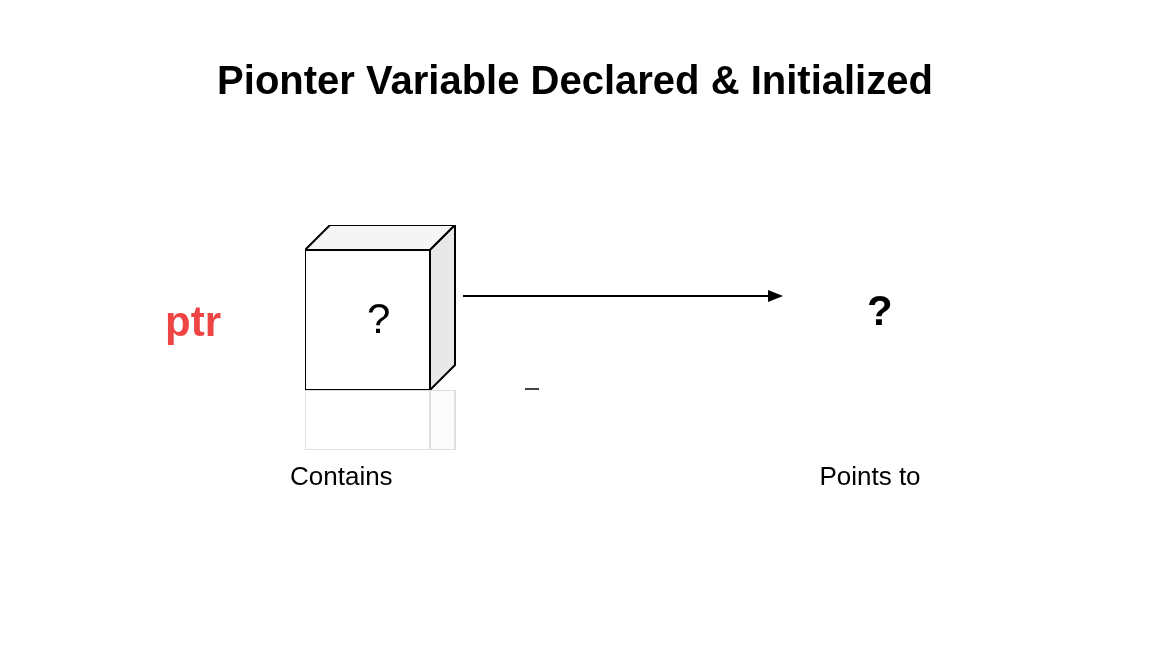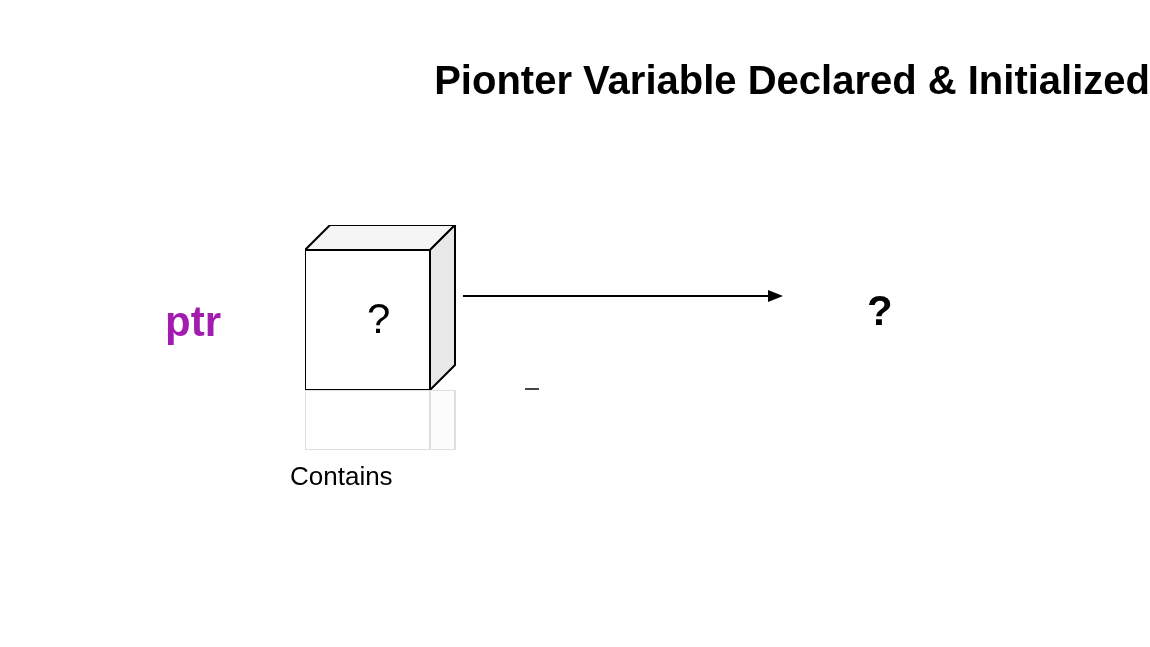--- a/index.html
+++ b/index.html
@@ -9,32 +9,32 @@
       background: #ffffff;
       font-family: Arial, Helvetica, sans-serif;
       position: relative;
       overflow: hidden;
     }
     .title {
       position: absolute;
       top: 58px;
       left: 0;
       right: 0;
-      text-align: right;
+      text-align: center;
       font-size: 40px;
       font-weight: bold;
       color: #000;
     }
     .ptr-label {
       position: absolute;
       top: 298px;
       left: 165px;
       font-size: 42px;
       font-weight: bold;
-      color: #a21caf;
+      color: #ef4444;
     }
     .cube {
       position: absolute;
       top: 225px;
       left: 305px;
       width: 165px;
       height: 165px;
     }
     .cube svg {
       width: 100%;
@@ -136,13 +136,14 @@
 
 <div class="dash"></div>
 
 <div class="dest-question">?</div>
 
 <div class="caption-left">
   <div>Contains</div>
 </div>
 
 <div class="caption-right">
+  <div>Points to</div>
 </div>
 
 </body></html>

